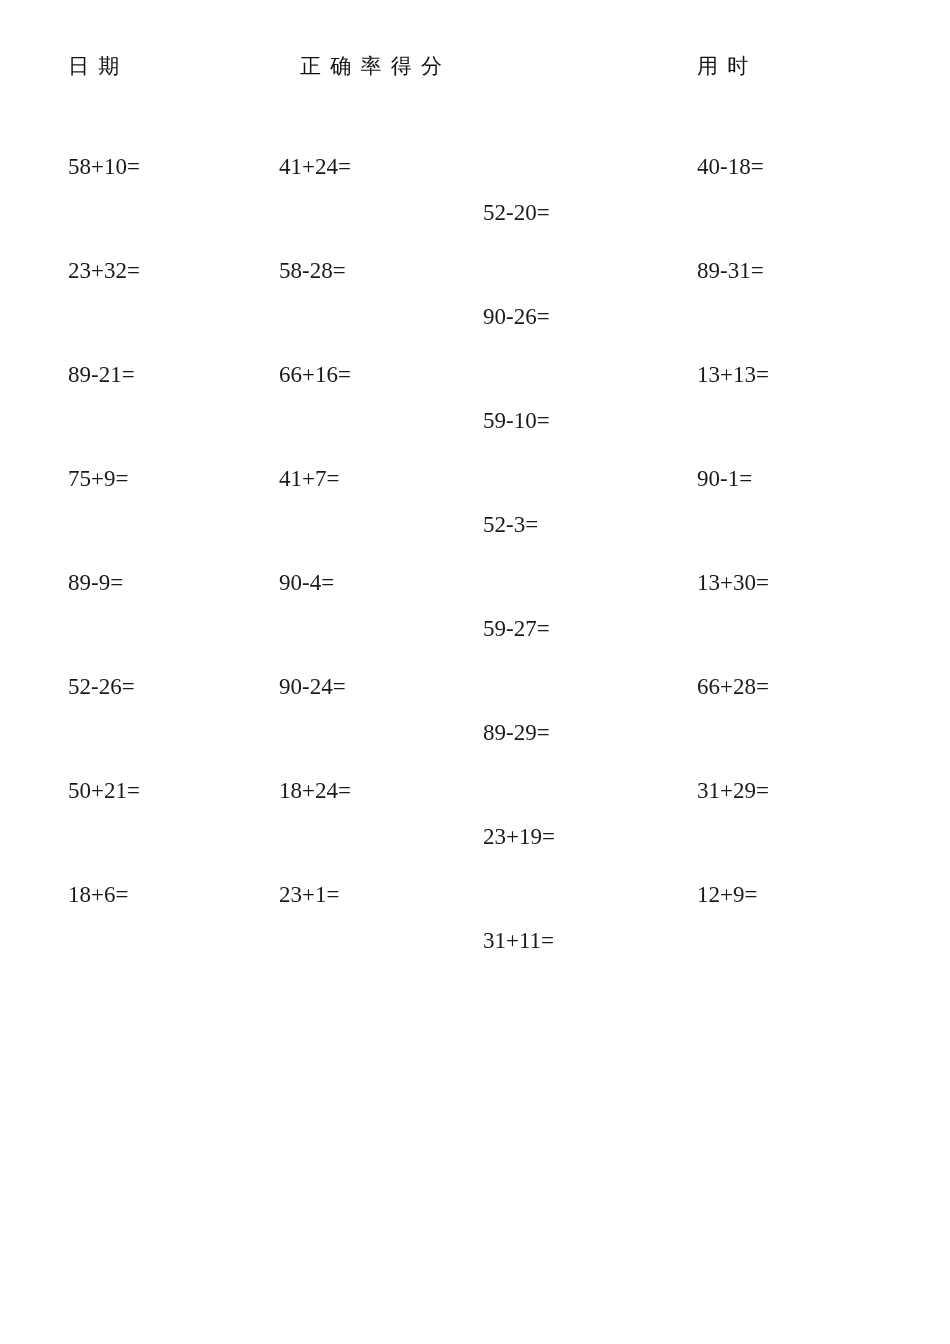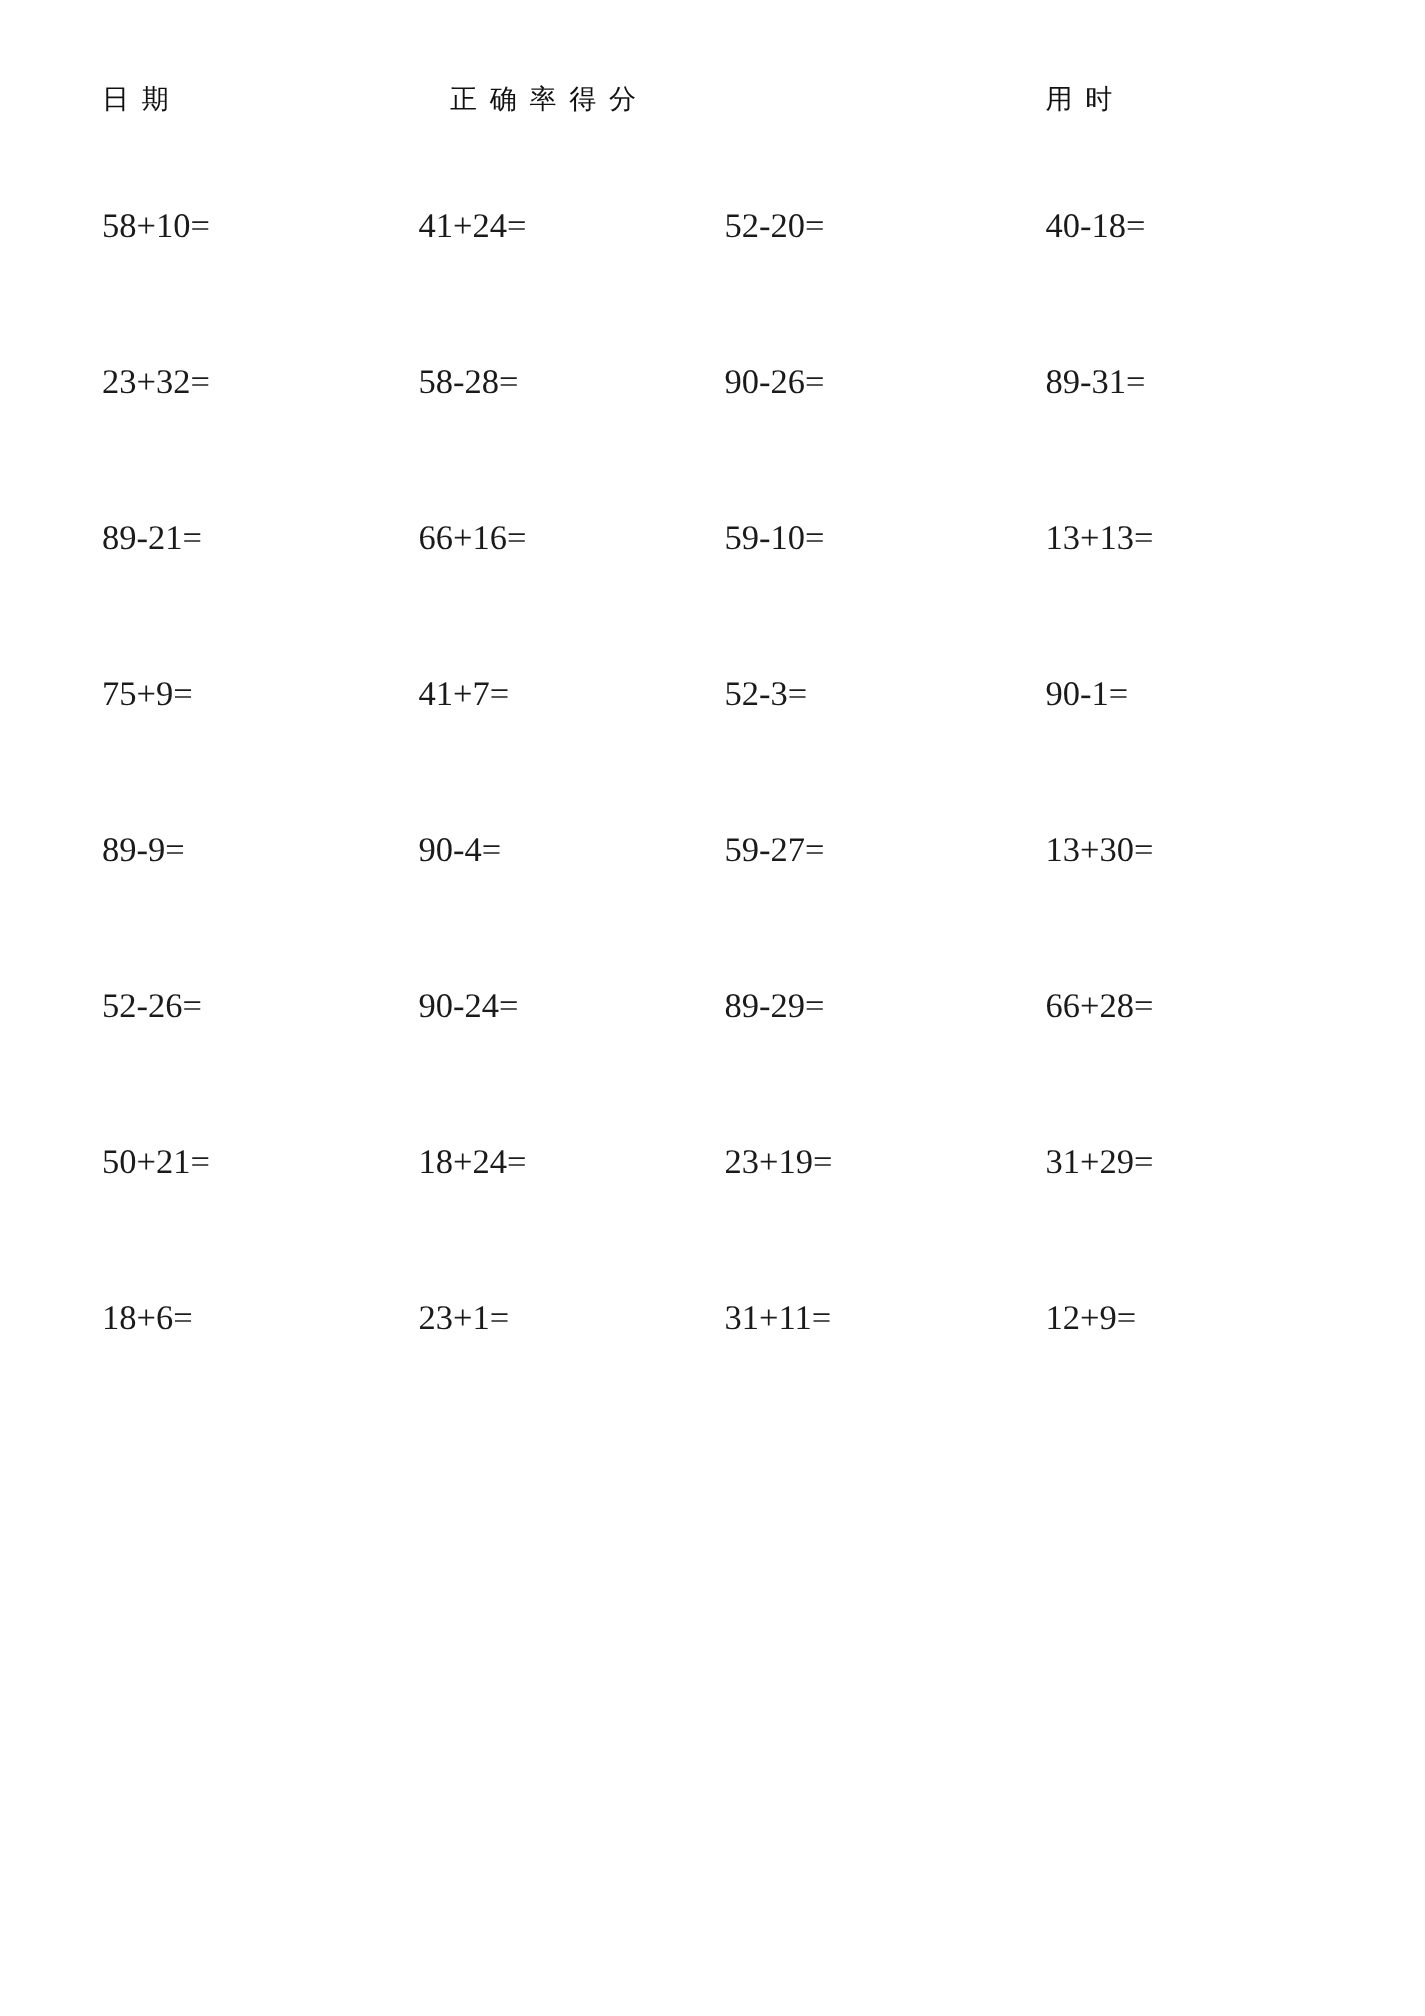--- a/index.html
+++ b/index.html
@@ -21,53 +21,53 @@
   
   .header {
     position: absolute;
     top: 52px;
     left: 0;
     width: 950px;
     height: 40px;
   }
   .header-cell {
     position: absolute;
-    font-size: 18px;
+    font-size: 21px;
     line-height: 28px;
     letter-spacing: 2px;
     white-space: nowrap;
     color: #111111;
   }
   .header-date     { left: 68px;  }
   .header-accuracy { left: 300px; }
   .header-time     { left: 697px; }
 
   
   .grid {
     position: absolute;
-    top: 136px;
+    top: 152px;
     left: 0;
     width: 834px;
     text-align: right;
   }
   .prob-row {
     position: relative;
     height: 104px;
   }
   .prob {
     position: absolute;
     top: 0;
     font-size: 23px;
     line-height: 30px;
     white-space: nowrap;
     color: #1a1a1a;
   }
   .col-0 { left: 68px;  }
   .col-1 { left: 279px; }
-  .col-2 { left: 483px; }
+  .col-2 { left: 483px; margin-top: 46px; }
   .col-3 { left: 697px; }
 </style>
 </head>
 <body>
 
 <div class="page">
 
   <div class="header">
     <span class="header-cell header-date">日 期</span>
     <span class="header-cell header-accuracy">正 确 率 得 分</span>

